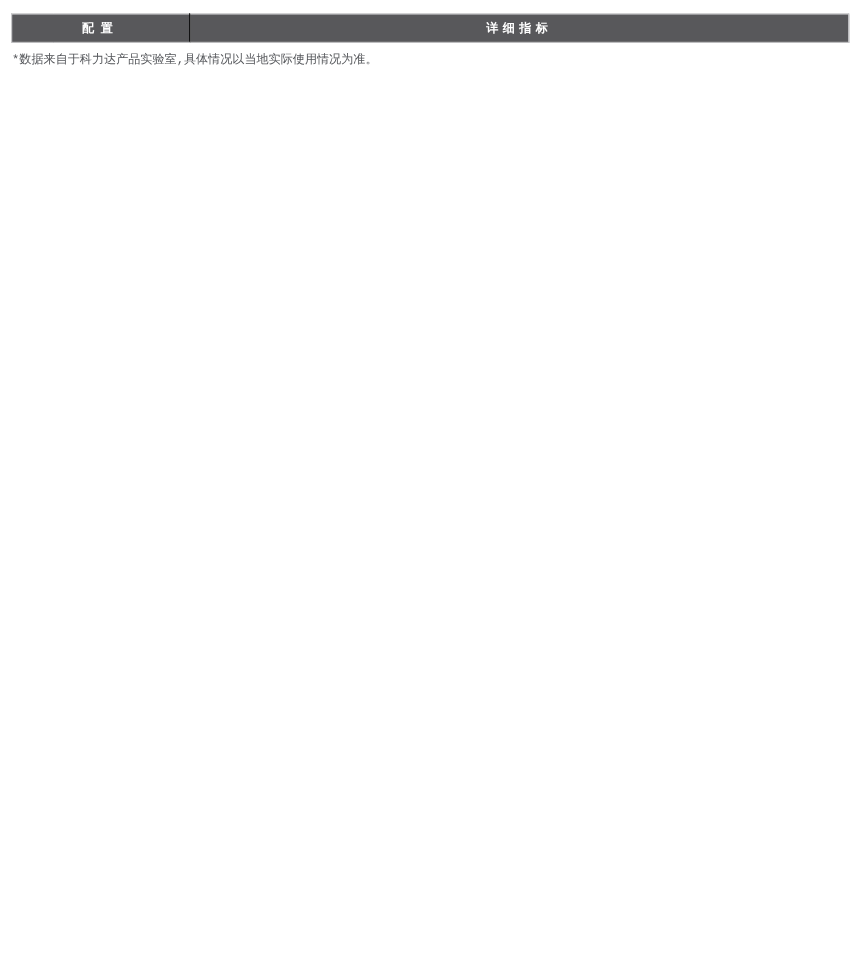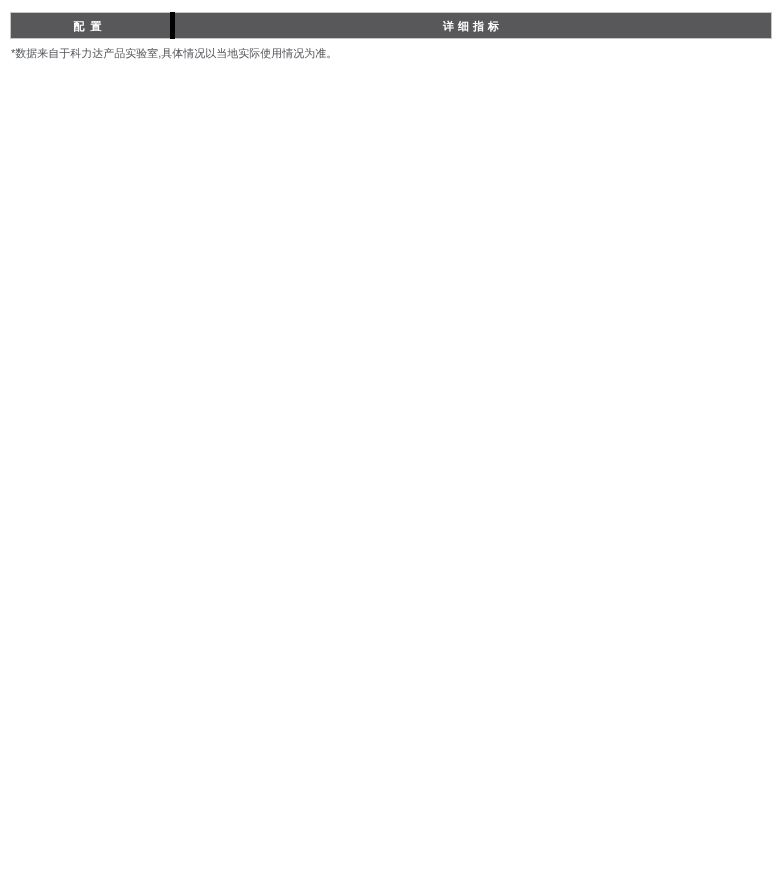--- a/index.html
+++ b/index.html
@@ -25,27 +25,28 @@
   }
   thead th {
     background: #58585b;
     color: #ffffff;
     font-weight: bold;
     font-size: 12.5px;
     height: 26px;
     text-align: center;
     border-color: #58585b;
   }
-  thead th.cfg { letter-spacing: 6px; border-right: 5px solid #000000; }
+  thead th.cfg { letter-spacing: 6px; border-right: 1px solid #000000; }
   thead th.detail { letter-spacing: 4px; }
   .footnote {
     margin-top: 7px;
     padding-left: 1px;
     font-size: 11px;
     color: #54565a;
+    font-family: Liberation Mono, monospace;
   }
 </style>
 </head>
 <body>
 
 <div class="page">
   <table class="spec">
     <colgroup>
       <col class="c-group">
       <col class="c-label">

